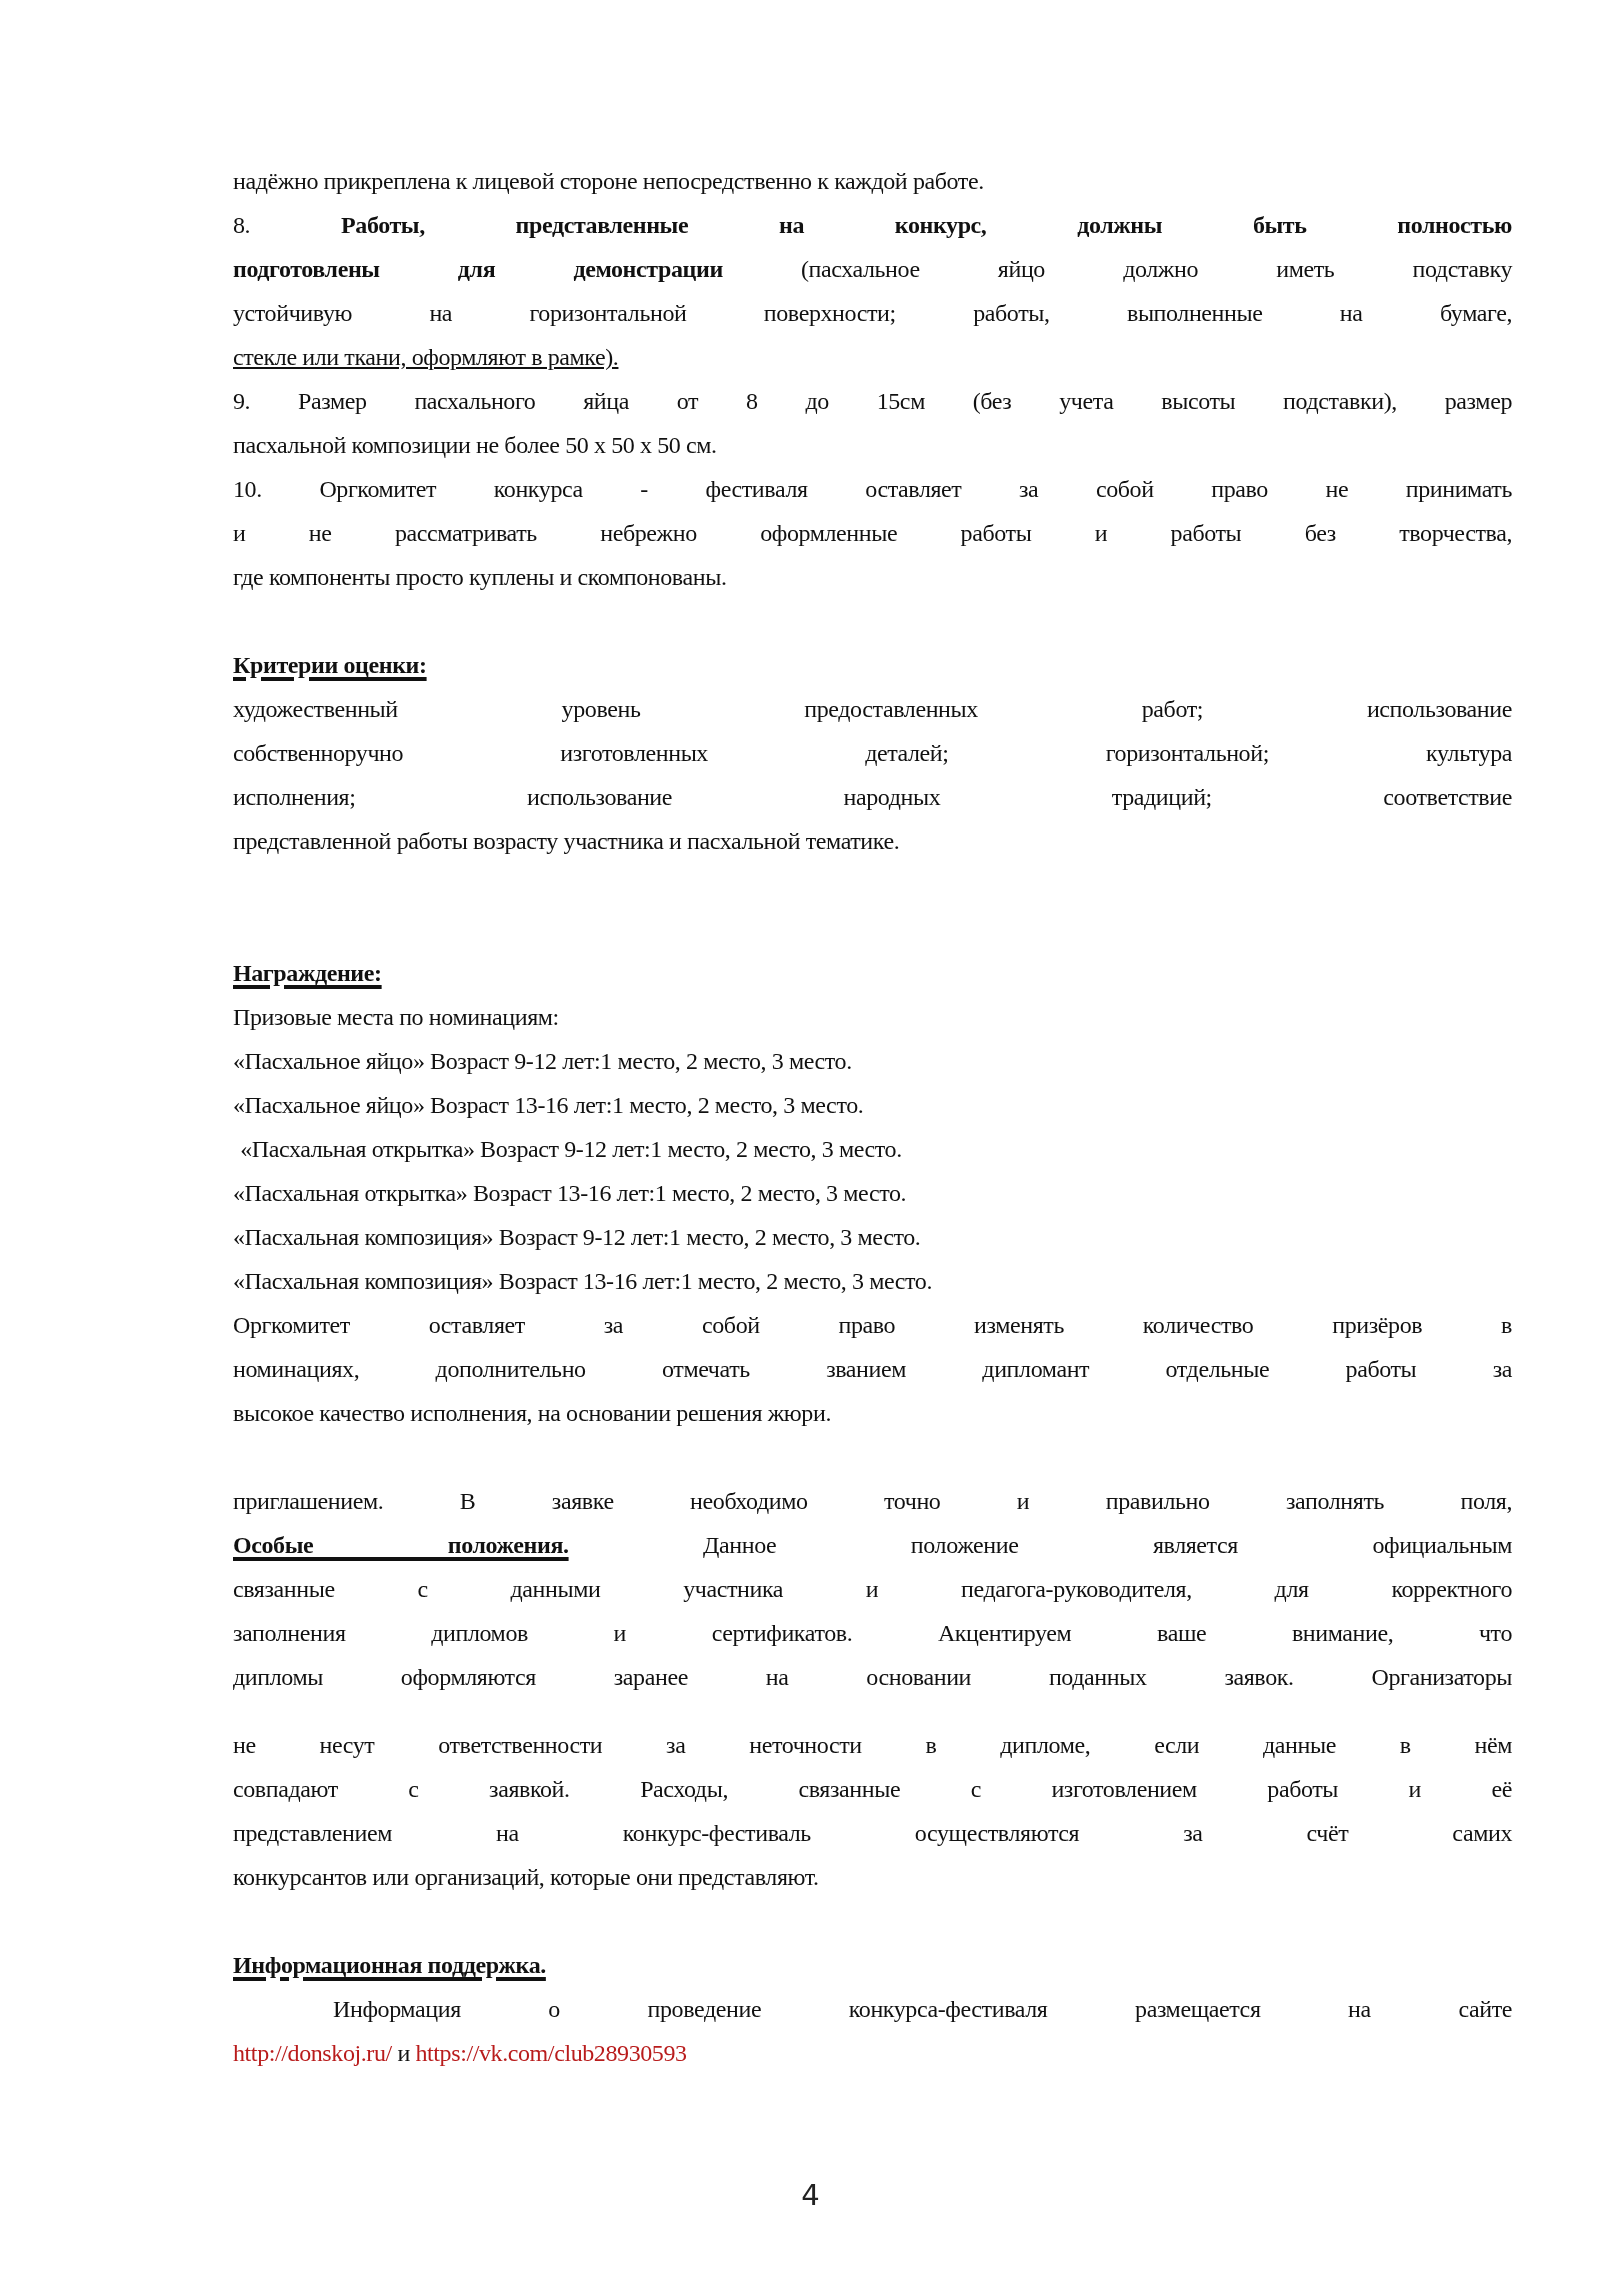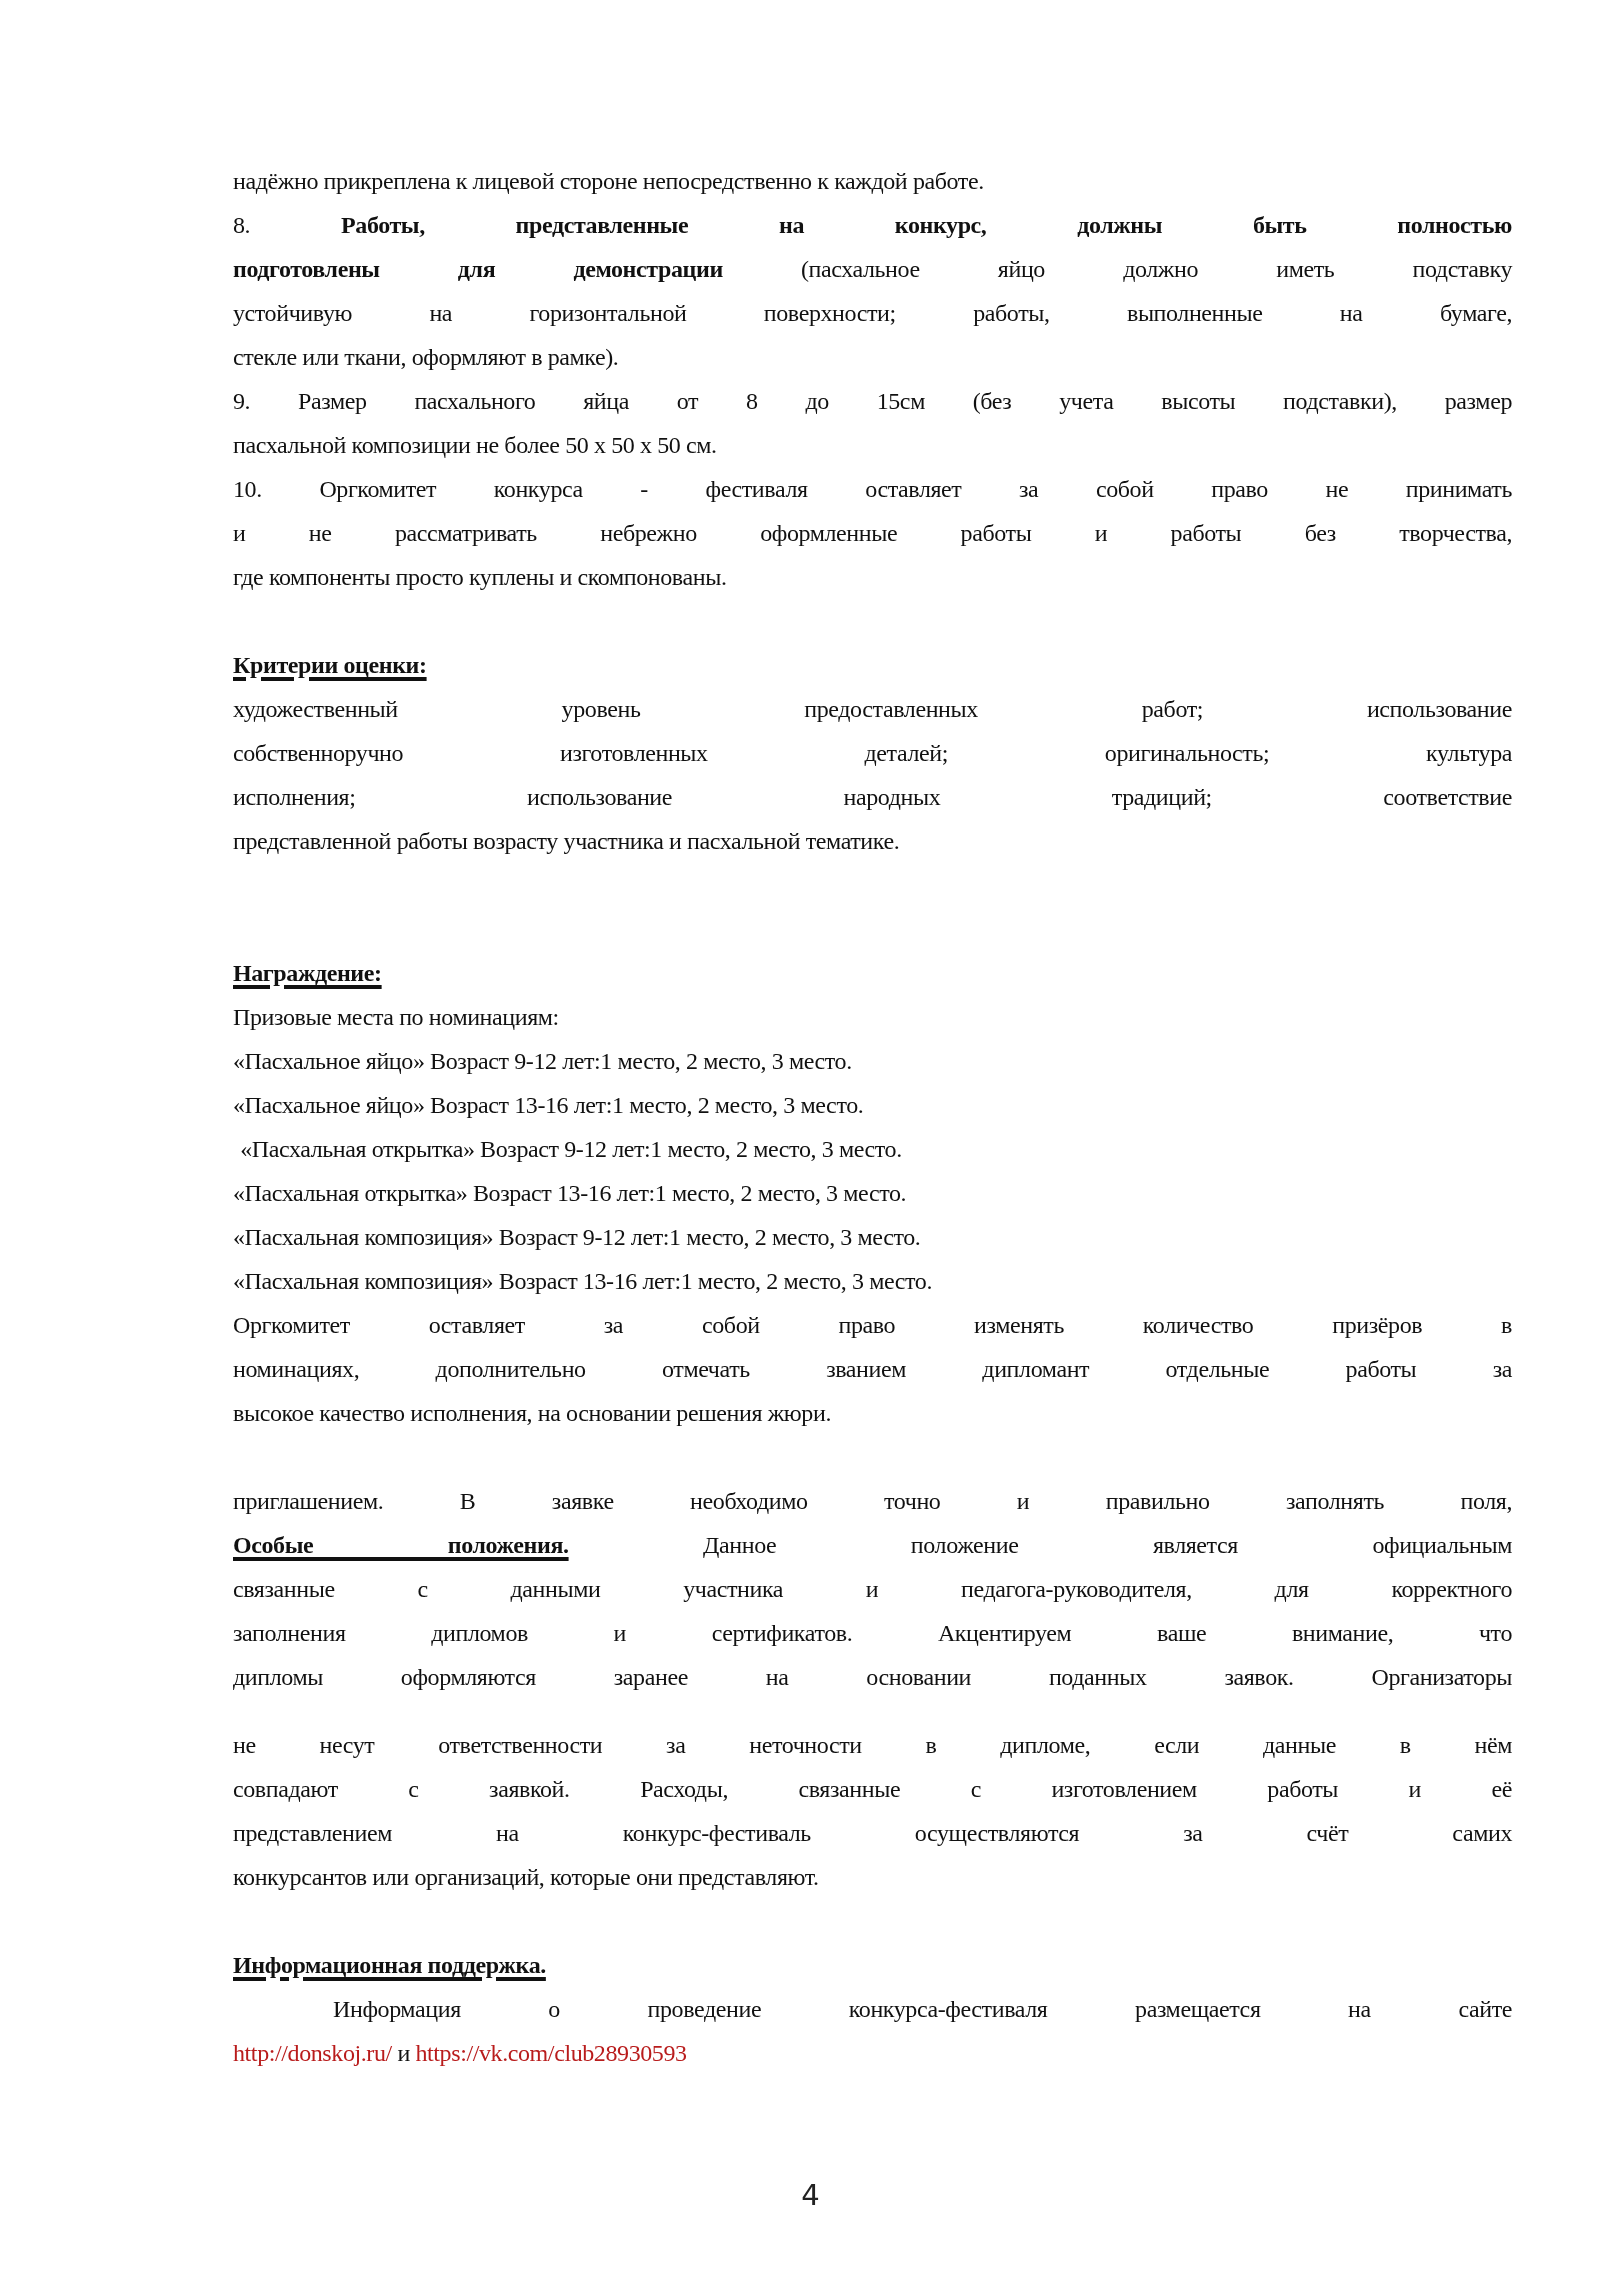--- a/index.html
+++ b/index.html
@@ -26,34 +26,34 @@
 </style>
 </head>
 <body>
 
 <div class="page">
   <span class="line" style="letter-spacing: -0.4px;">надёжно прикреплена к лицевой стороне непосредственно к каждой работе.</span>
 
   <div class="line just" style="letter-spacing: -0.4px;"><span>8. </span><span class="b">Работы, представленные на конкурс, должны быть полностью</span></div>
   <div class="line just" style="letter-spacing: -0.4px;"><span class="b">подготовлены для демонстрации</span><span> (пасхальное яйцо должно иметь подставку</span></div>
   <div class="line just" style="letter-spacing: -0.4px;">устойчивую на горизонтальной поверхности; работы, выполненные на бумаге,</div>
-  <span class="line" style="letter-spacing: -0.4px;">стекле или ткани, оформляют в рамке).</span>
+  <span class="line" style="letter-spacing: -0.4px; text-decoration: underline;">стекле или ткани, оформляют в рамке).</span>
 
   <div class="line just" style="letter-spacing: -0.4px;">9. Размер пасхального яйца  от 8 до 15см (без учета высоты подставки),  размер</div>
   <span class="line" style="letter-spacing: -0.4px;">пасхальной композиции не более 50 х 50 х 50 см.</span>
 
   <div class="line just" style="letter-spacing: -0.4px;">10. Оргкомитет конкурса - фестиваля оставляет за собой право не принимать</div>
   <div class="line just" style="letter-spacing: -0.4px;">и не рассматривать небрежно оформленные работы и работы без творчества,</div>
   <span class="line" style="letter-spacing: -0.4px;">где компоненты просто куплены и скомпонованы.</span>
 
   <div class="gap"></div>
 
   <span class="line u" style="letter-spacing: -0.4px;">Критерии оценки:</span>
   <div class="line just" style="letter-spacing: -0.4px;">художественный уровень предоставленных работ; использование</div>
-  <div class="line just" style="letter-spacing: -0.4px;">собственноручно изготовленных деталей; оригинальность; культура</div>
+  <div class="line just" style="letter-spacing: -0.4px;">собственноручно изготовленных деталей; горизонтальной; культура</div>
   <div class="line just" style="letter-spacing: -0.4px;">исполнения; использование народных традиций; соответствие</div>
   <span class="line" style="letter-spacing: -0.4px;">представленной работы возрасту участника и пасхальной тематике.</span>
 
   <div class="gap2"></div>
 
   <span class="line u" style="letter-spacing: -0.4px;">Награждение:</span>
   <span class="line" style="letter-spacing: -0.4px;">Призовые места по номинациям:</span>
   <span class="line" style="letter-spacing: -0.4px;">«Пасхальное яйцо» Возраст 9-12 лет:1 место, 2 место, 3 место.</span>
   <span class="line" style="letter-spacing: -0.4px;">«Пасхальное яйцо» Возраст 13-16 лет:1 место, 2 место, 3 место.</span>
   <span class="line lead" style="letter-spacing: -0.4px;"> «Пасхальная открытка» Возраст 9-12 лет:1 место, 2 место, 3 место.</span>

